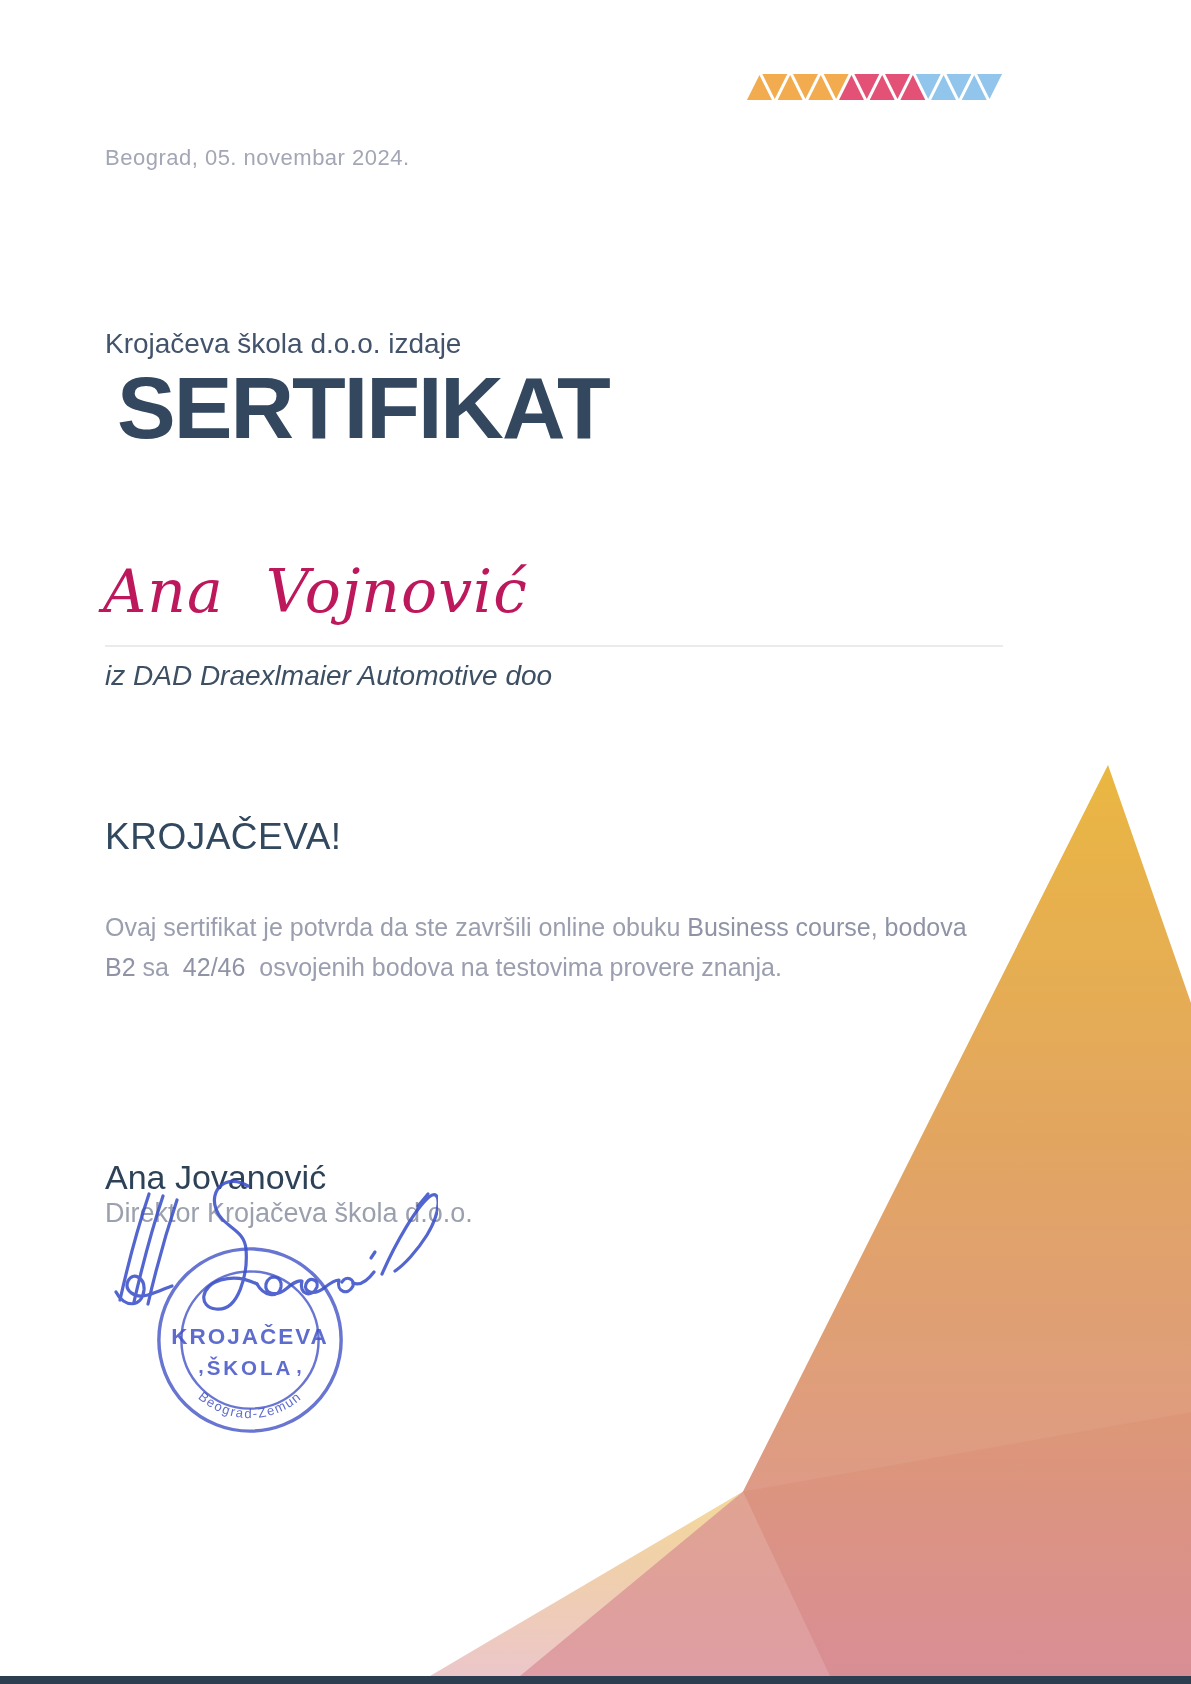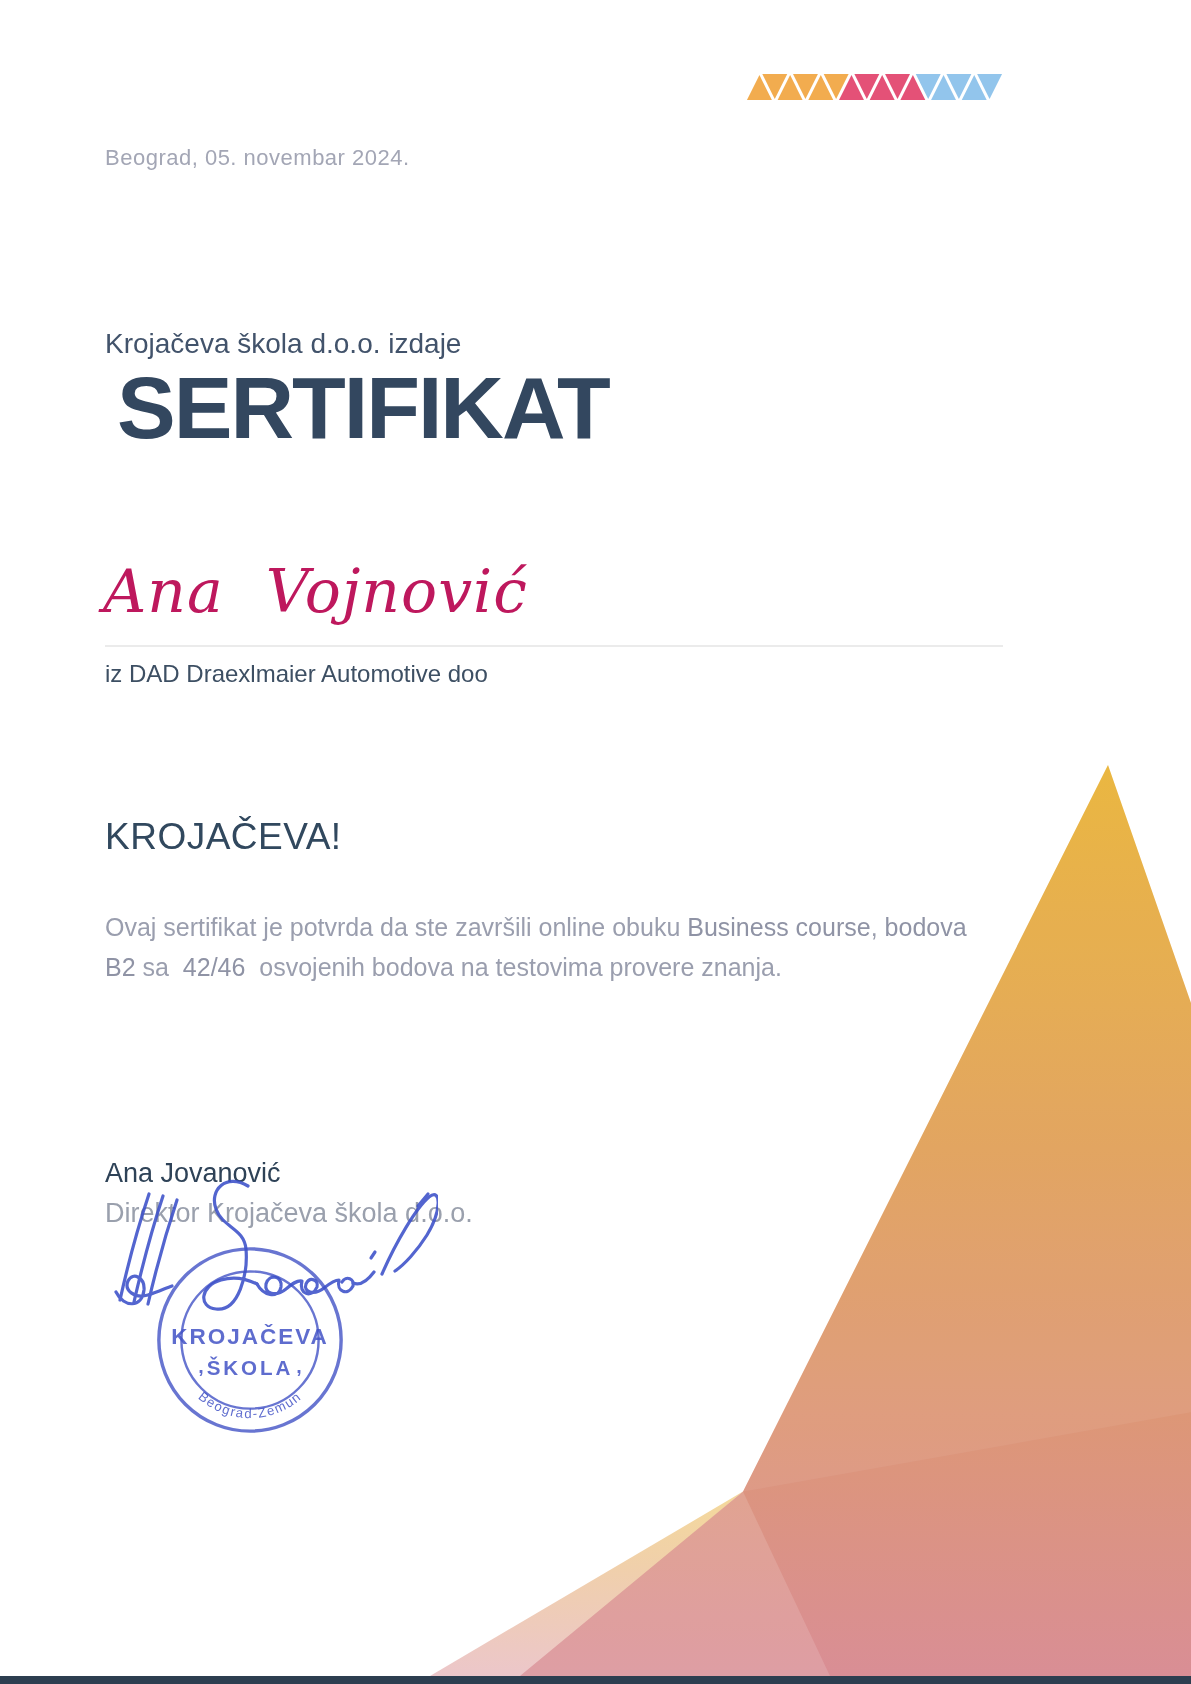--- a/index.html
+++ b/index.html
@@ -9,27 +9,27 @@
   .date-line{left:105px;top:104px;font-size:22px;letter-spacing:.5px;color:#A3A6B5;z-index:2;margin-top:41px;}
   .logo{right:188px;top:64px;display:flex;flex-direction:column;align-items:flex-end;z-index:2;}
   .logo-text{font-size:29px;letter-spacing:1.5px;color:#57585B;font-weight:400;}
   .logo-band{margin-top:9px;width:257px;height:28px;display:block;}
   .issuer-line{left:105px;top:328px;font-size:28px;color:#42536B;z-index:2;}
   .title{left:101px;top:348px;font-size:88px;font-weight:900;letter-spacing:-2px;line-height:1;
          color:#33475F;margin:16px;z-index:2;text-align:center;}
   .recipient-name{left:103px;top:556px;font-family:"DejaVu Serif", serif;font-style:italic;
          font-size:60px;color:#be185d;word-spacing:22px;letter-spacing:1px;z-index:2;}
   .name-underline{left:105px;top:645px;width:898px;height:2px;background:#EBEBEB;z-index:1;}
-  .recipient-company{left:105px;top:660px;font-size:24px;font-weight:500;
+  .recipient-company{left:105px;top:660px;font-size:28px;font-style:italic;font-weight:500;
          color:#3D4F63;z-index:2;}
   .congrats-heading{left:105px;top:816px;font-size:37px;font-weight:400;letter-spacing:.5px;
          color:#31485E;margin:0;z-index:2;}
   .body-text{left:105px;top:882px;width:892px;font-size:25px;line-height:40px;color:#9A9EAE;z-index:2;}
   .body-text .b{font-weight:normal;color:#8F93A5;}
-  .sig-name{left:105px;top:1158px;font-size:27px;color:#2E4257;z-index:2;}
+  .sig-name{left:105px;top:1158px;font-size:34px;color:#2E4257;z-index:2;}
   .sig-role{left:105px;top:1198px;font-size:27px;color:#9AA0AD;z-index:2;}
   .stamp{left:152px;top:1242px;width:196px;height:196px;z-index:3;}
   .signature{left:98px;top:1168px;width:340px;height:160px;z-index:4;}
   .corner-art{right:0;bottom:8px;width:791px;height:916px;z-index:0;}
   .footer-bar{left:0;bottom:0;width:100%;height:8px;z-index:5;}
 </style>
 </head>
 <body>
 
 <div class="page">

